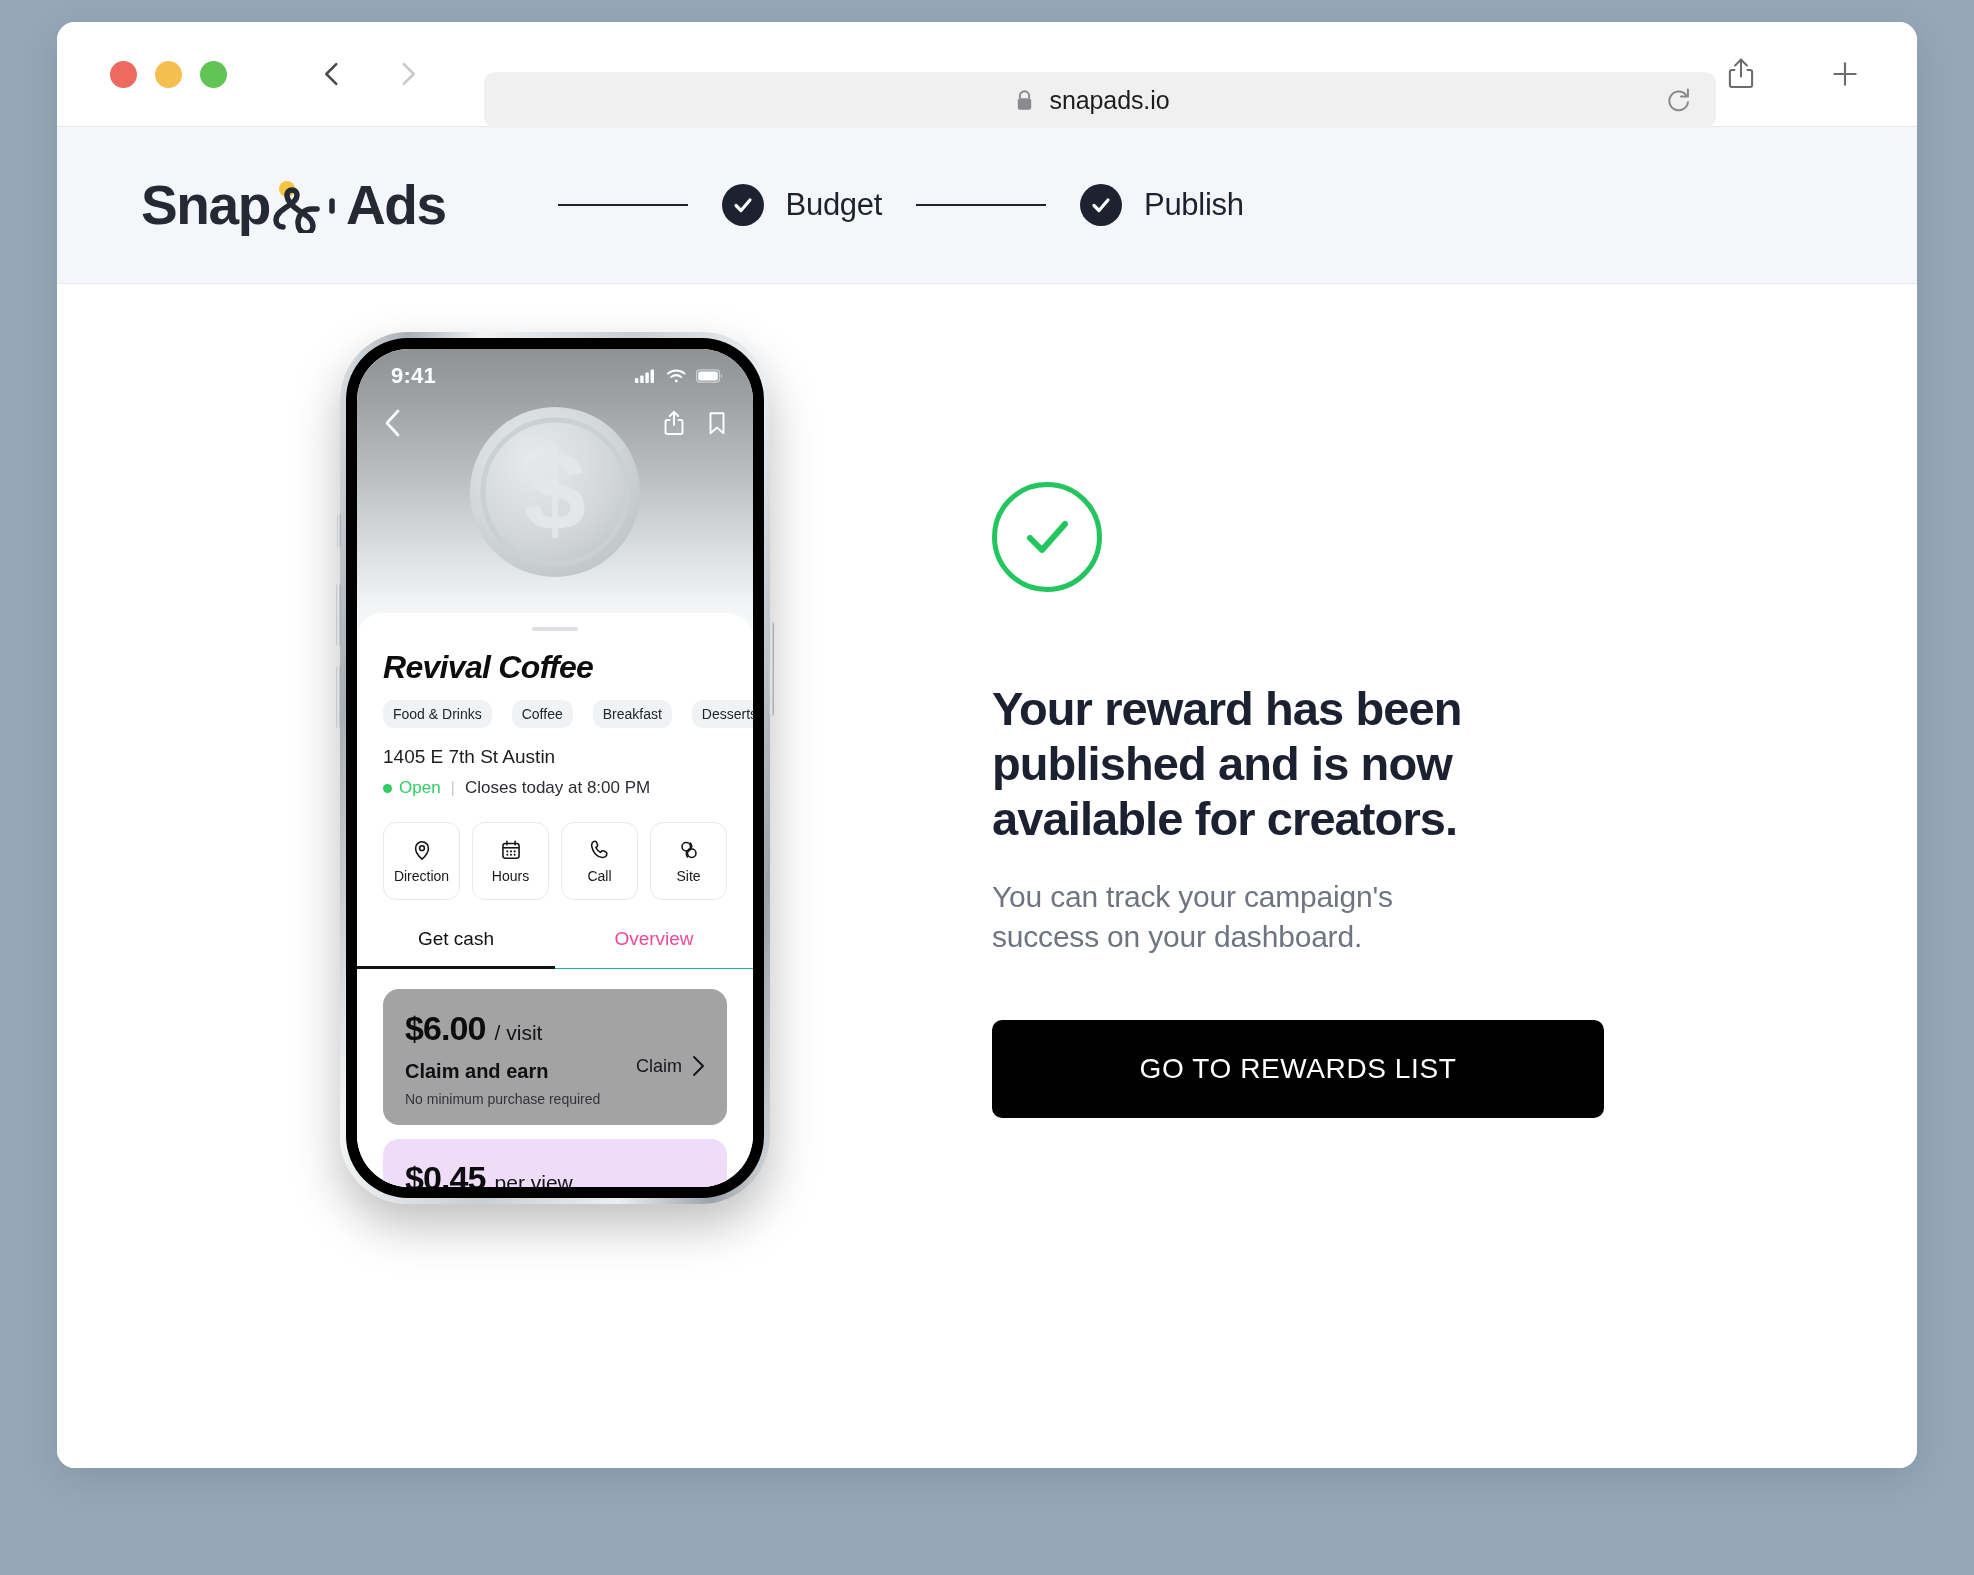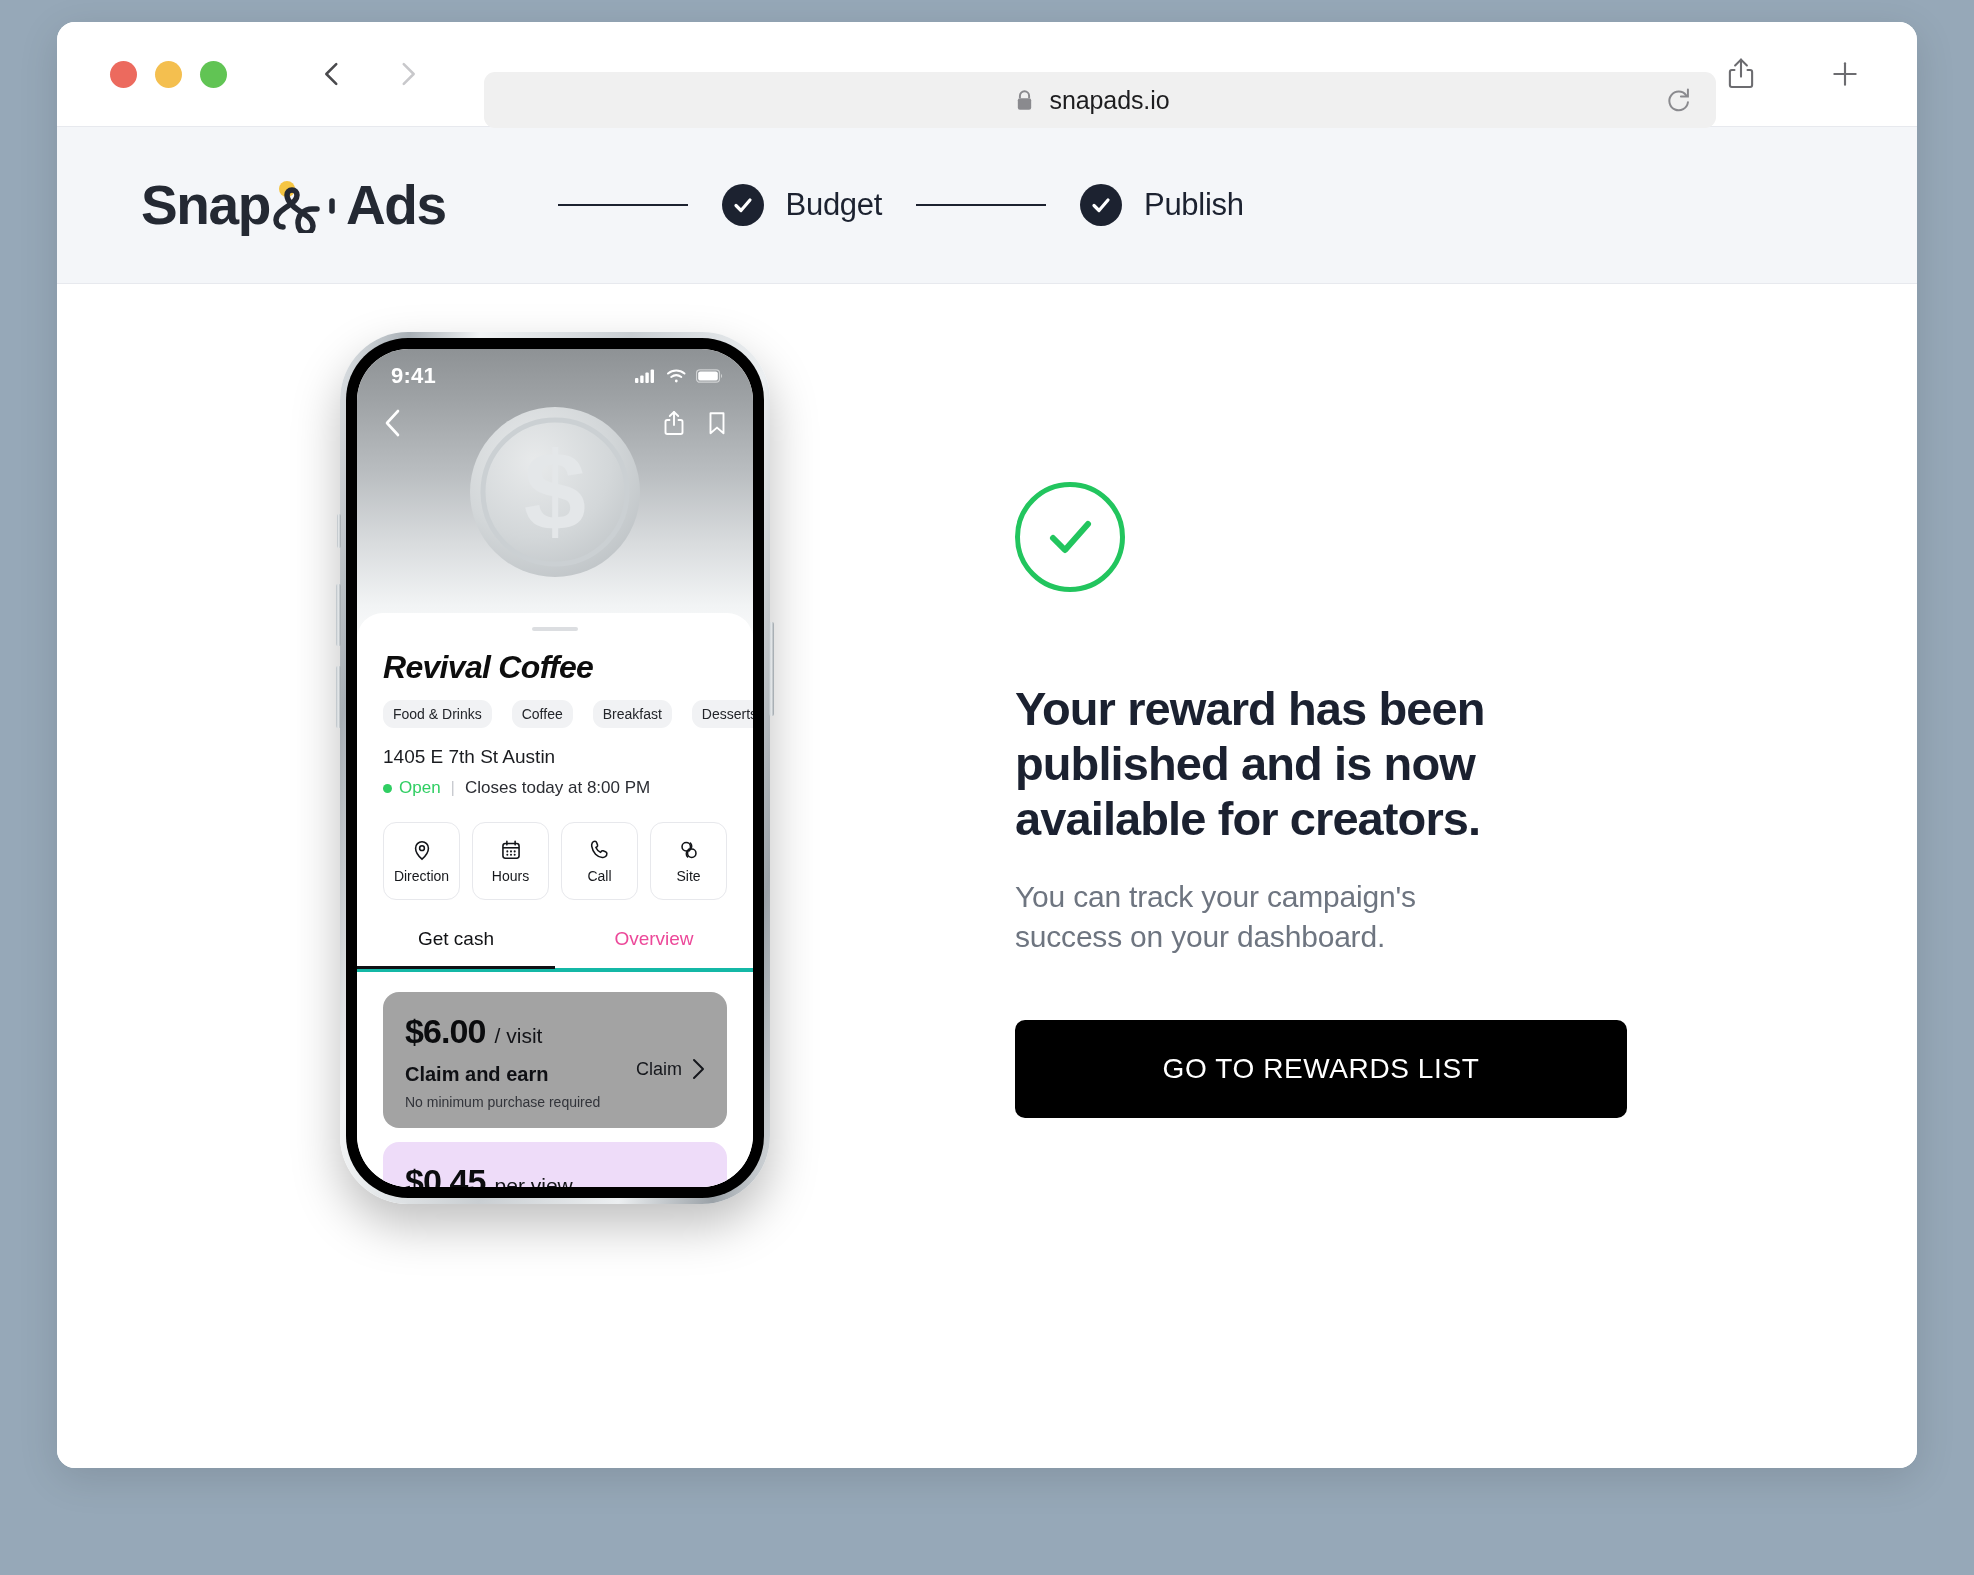--- a/index.html
+++ b/index.html
@@ -299,21 +299,21 @@
     justify-content: center;
     gap: 7px;
     background: #fff;
     cursor: pointer;
   }
   .action-btn svg { display: block; }
   .action-label { font-size: 14px; color: #16181c; }
 
   .tabs {
     display: flex;
-    border-bottom: 4px solid #14b8a6;
+    border-bottom: 1px solid #14b8a6;
     margin: 0 -26px 20px -26px;
   }
   .tab {
     flex: 1;
     text-align: center;
     font-size: 19px;
     padding: 4px 0 18px 0;
     color: #ec4899;
     cursor: pointer;
     position: relative;
@@ -361,21 +361,20 @@
   }
   .claim-text { font-size: 18px; color: #15171c; }
   .chev-right { display: block; }
 
   
   .right-panel {
     position: absolute;
     left: 935px;
     top: 198px;
     width: 700px;
-    margin-left: 23px;
   }
   .success-circle {
     width: 110px; height: 110px;
     border-radius: 50%;
     border: 5px solid #22c55e;
     display: flex;
     align-items: center;
     justify-content: center;
     margin-bottom: 90px;
   }

